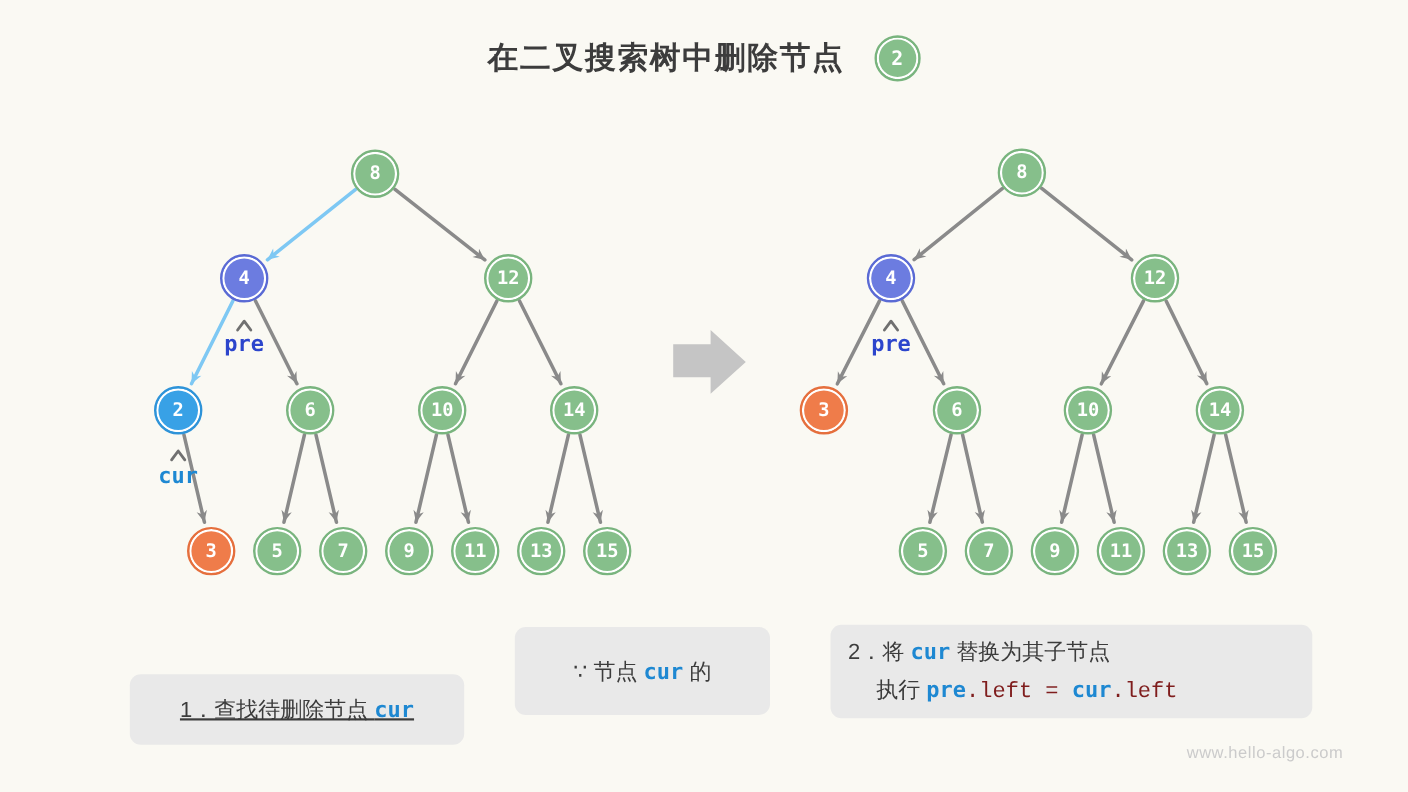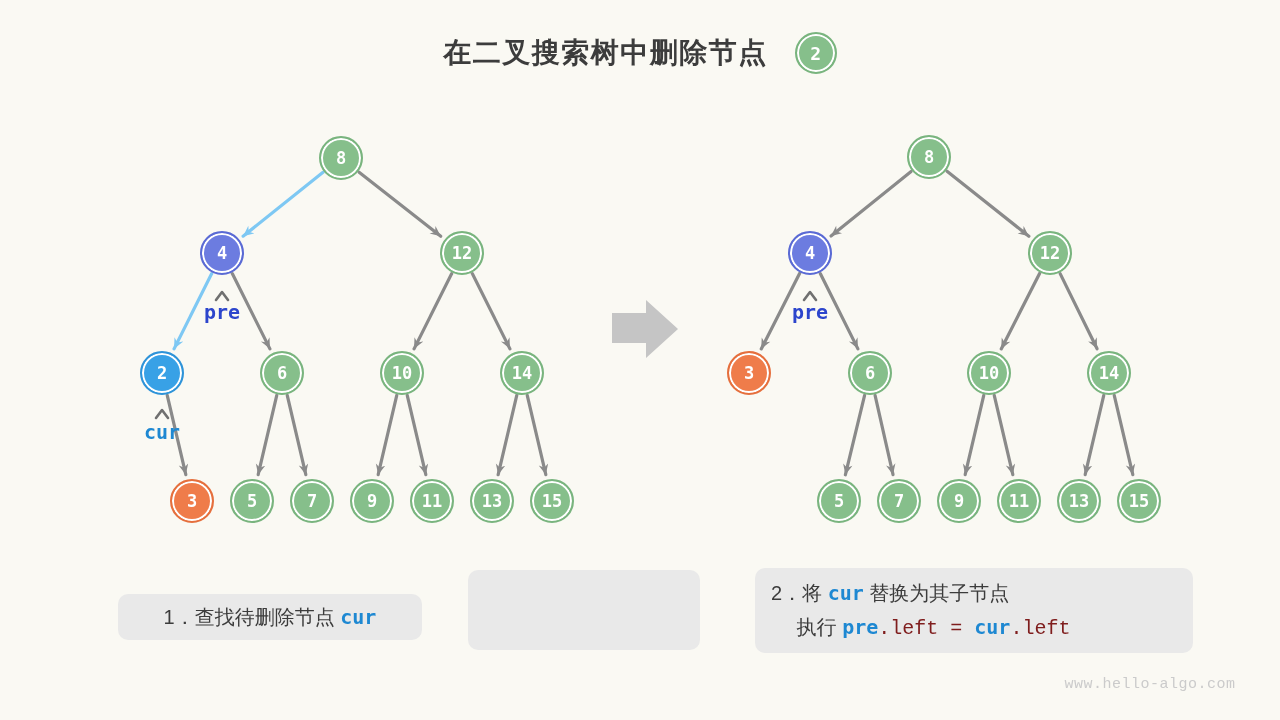--- a/index.html
+++ b/index.html
@@ -42,21 +42,21 @@
     color:#3C3C3C;font-size:20px;
     display:flex;flex-direction:column;justify-content:center;
     box-sizing:border-box;padding:4px 16px;
   }
   .caption .line{white-space:pre;line-height:34px;}
   .caption.center .line{text-align:center;}
   .seg-kw{color:#1E88D2;font-weight:bold;font-family:"DejaVu Sans Mono",monospace;}
   .seg-code{color:#7f1d1d;font-family:Liberation Mono, monospace;}
   .watermark{
     position:absolute;left:1030px;top:676px;width:240px;text-align:center;
-    color:#CBCBCB;font-family:Liberation Mono, monospace;font-size:15px;letter-spacing:0.5px;
+    color:#CBCBCB;font-family:Liberation Sans, sans-serif;font-size:15px;letter-spacing:0.5px;
   }
 </style>
 </head>
 <body>
 
 <div class="canvas">
 
   <div class="title-row">
     <span class="title-text">在二叉搜索树中删除节点</span>
     <span class="title-badge">2</span>
@@ -129,24 +129,25 @@
       <div class="node green" style="left: 1109px; top: 373px;">14</div>
       <div class="node green" style="left: 839px; top: 501px;">5</div>
       <div class="node green" style="left: 899px; top: 501px;">7</div>
       <div class="node green" style="left: 959px; top: 501px;">9</div>
       <div class="node green" style="left: 1019px; top: 501px;">11</div>
       <div class="node green" style="left: 1079px; top: 501px;">13</div>
       <div class="node green" style="left: 1139px; top: 501px;">15</div>
     </div>
 
   <div id="captions-layer">
-      <div class="caption center" style="left: 118px; top: 594px; width: 304px; height: 46px; position: absolute;">
+      <div class="caption center" style="left: 118px; top: 613px; width: 304px; height: 64px; position: absolute; text-decoration: underline;">
         <div class="line"><span>1．查找待删除节点 </span><span class="seg-kw">cur</span></div>
       </div>
       <div class="caption center" style="left: 468px; top: 570px; width: 232px; height: 80px; position: absolute;">
+        <div class="line"><span>∵ 节点 </span><span class="seg-kw">cur</span><span> 的</span></div>
       </div>
       <div class="caption" style="left: 755px; top: 568px; width: 438px; height: 85px; position: absolute;">
         <div class="line"><span>2．将 </span><span class="seg-kw">cur</span><span> 替换为其子节点</span></div>
         <div class="line"><span>　 执行 </span><span class="seg-kw">pre</span><span class="seg-code">.left</span><span class="seg-code"> = </span><span class="seg-kw">cur</span><span class="seg-code">.left</span></div>
       </div>
     </div>
 
   <div class="watermark">www.hello-algo.com</div>
 
 </div>

